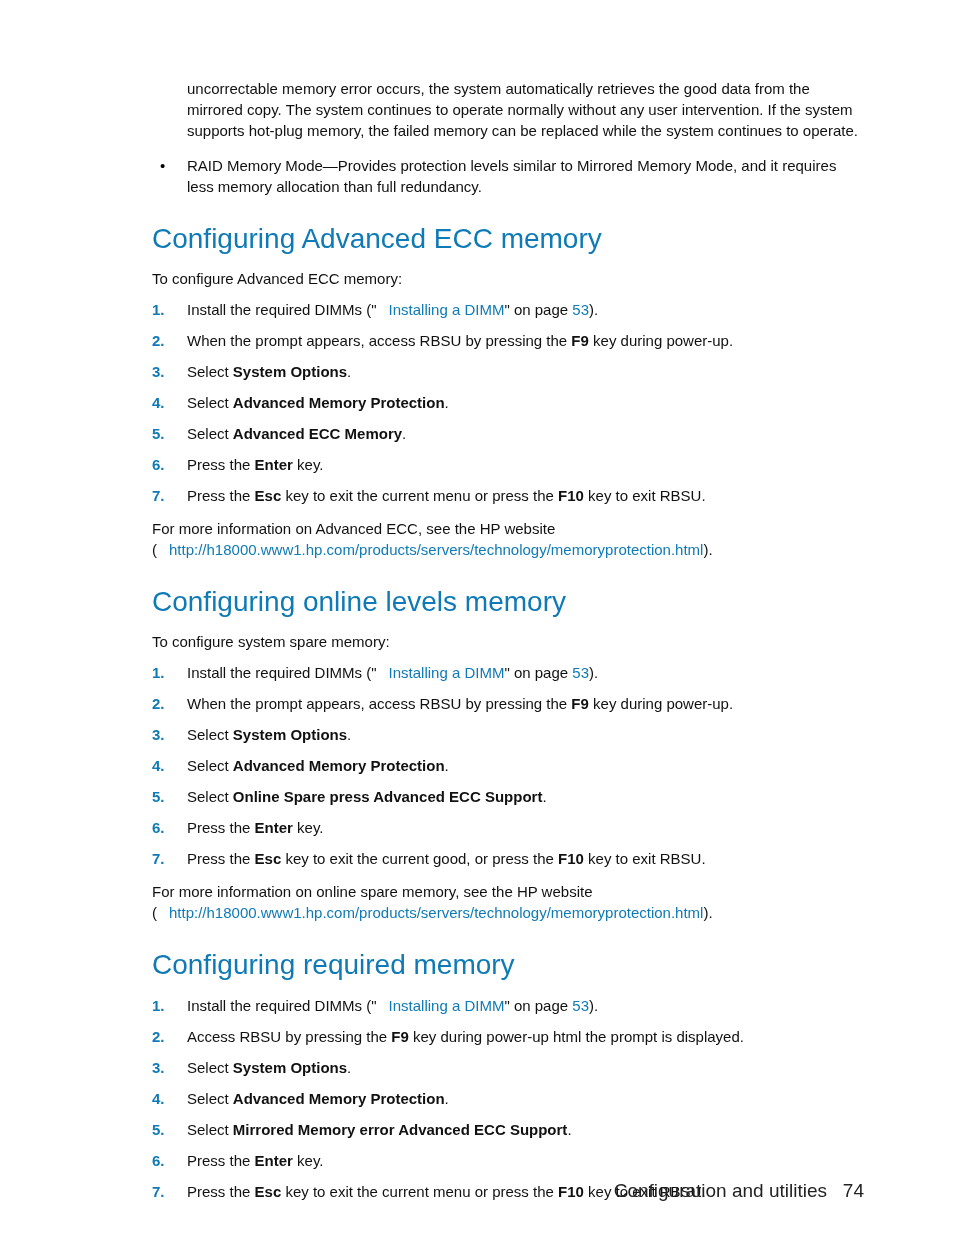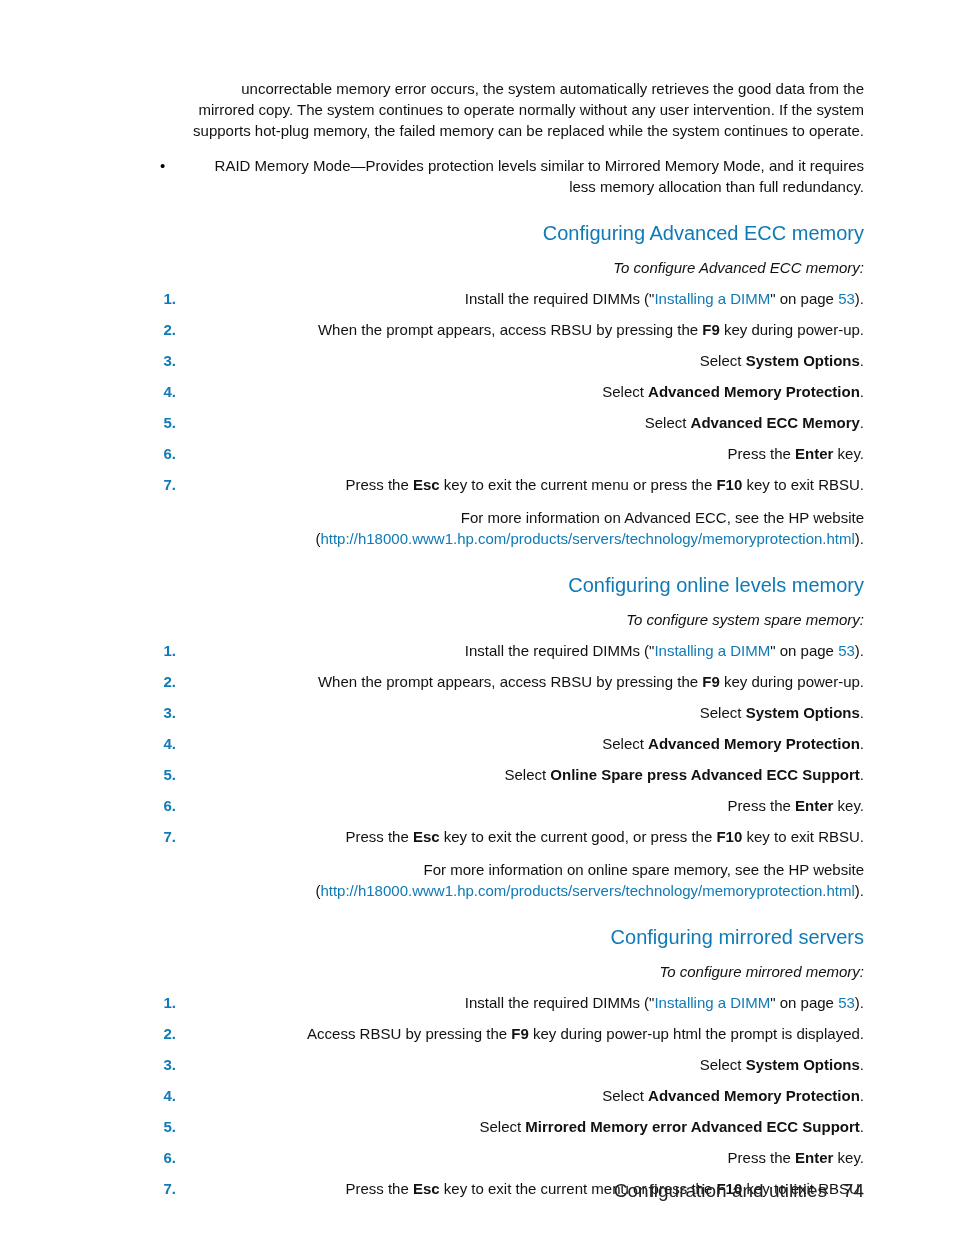--- a/index.html
+++ b/index.html
@@ -9,43 +9,42 @@
     margin: 0;
     padding: 0;
     width: 954px;
     height: 1235px;
     position: relative;
     background: #fff;
     line-height: 1.4;
   }
   .page {
     padding: 78px 90px 0 152px;
-    text-align: right;
   }
   p { margin: 0 0 8px; }
   .lead-block { margin-left: 35px; margin-bottom: 14px; }
   ul.bul { list-style: none; padding: 0; margin: 0 0 14px; }
   ul.bul > li { position: relative; padding-left: 35px; }
   ul.bul > li::before {
     content: "•"; position: absolute; left: 8px; top: 0; color: #000;
   }
   h2.sect {
     font-weight: normal;
     color: #0f7ab6;
-    font-size: 20px;
+    font-size: 28px;
     margin: 22px 0 10px;
   }
-  .intro { margin: 0 0 10px; font-style: italic; }
+  .intro { margin: 0 0 10px; }
   ol.steps { list-style: none; padding: 0; margin: 0 0 12px; }
   ol.steps > li { position: relative; padding-left: 35px; margin-bottom: 10px; }
   ol.steps > li > .num {
     position: absolute; left: 0; top: 0; width: 24px;
     color: #0f7ab6; font-weight: bold;
   }
-  a.link { color: #0f7ab6; text-decoration: none; }
+  a.link { color: #0f7ab6; text-decoration: none; margin-left: 12px; }
   .pgref { color: #0f7ab6; }
   .footer {
     position: absolute;
     bottom: 30px;
     right: 90px;
     font-size: 19px;
     color: #222;
   }
   b { font-weight: bold; }
 </style>
@@ -79,22 +78,21 @@
     <li><span class="num">1.</span><span><span>Install the required DIMMs ("</span><a class="link">Installing a DIMM</a><span>" on page </span><span class="pgref">53</span><span>).</span></span></li>
     <li><span class="num">2.</span><span><span>When the prompt appears, access RBSU by pressing the </span><b>F9</b><span> key during power-up.</span></span></li>
     <li><span class="num">3.</span><span><span>Select </span><b>System Options</b><span>.</span></span></li>
     <li><span class="num">4.</span><span><span>Select </span><b>Advanced Memory Protection</b><span>.</span></span></li>
     <li><span class="num">5.</span><span><span>Select </span><b>Online Spare press Advanced ECC Support</b><span>.</span></span></li>
     <li><span class="num">6.</span><span><span>Press the </span><b>Enter</b><span> key.</span></span></li>
     <li><span class="num">7.</span><span><span>Press the </span><b>Esc</b><span> key to exit the current good, or press the </span><b>F10</b><span> key to exit RBSU.</span></span></li>
   </ol>
   <p><span>For more information on online spare memory, see the HP website (</span><a class="link">http://h18000.www1.hp.com/products/servers/technology/memoryprotection.html</a><span>).</span></p>
 
-  <h2 class="sect">Configuring mirrored servers</h2>
-  <p class="intro">To configure mirrored memory:</p>
+  <h2 class="sect">Configuring required memory</h2>
   <ol class="steps">
     <li><span class="num">1.</span><span><span>Install the required DIMMs ("</span><a class="link">Installing a DIMM</a><span>" on page </span><span class="pgref">53</span><span>).</span></span></li>
     <li><span class="num">2.</span><span><span>Access RBSU by pressing the </span><b>F9</b><span> key during power-up html the prompt is displayed.</span></span></li>
     <li><span class="num">3.</span><span><span>Select </span><b>System Options</b><span>.</span></span></li>
     <li><span class="num">4.</span><span><span>Select </span><b>Advanced Memory Protection</b><span>.</span></span></li>
     <li><span class="num">5.</span><span><span>Select </span><b>Mirrored Memory error Advanced ECC Support</b><span>.</span></span></li>
     <li><span class="num">6.</span><span><span>Press the </span><b>Enter</b><span> key.</span></span></li>
     <li><span class="num">7.</span><span><span>Press the </span><b>Esc</b><span> key to exit the current menu or press the </span><b>F10</b><span> key to exit RBSU.</span></span></li>
   </ol>
 

